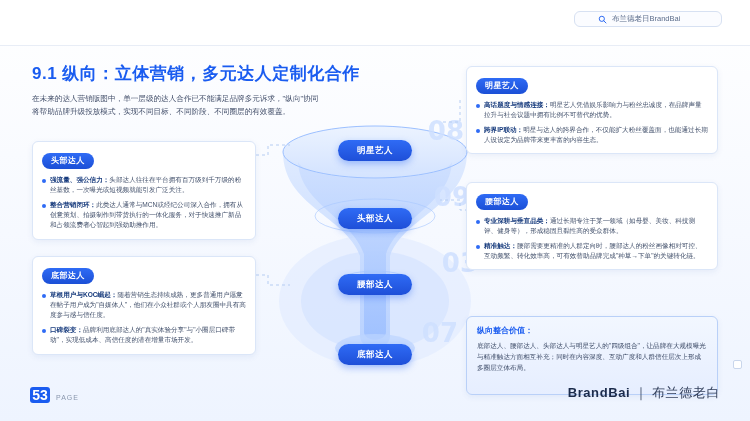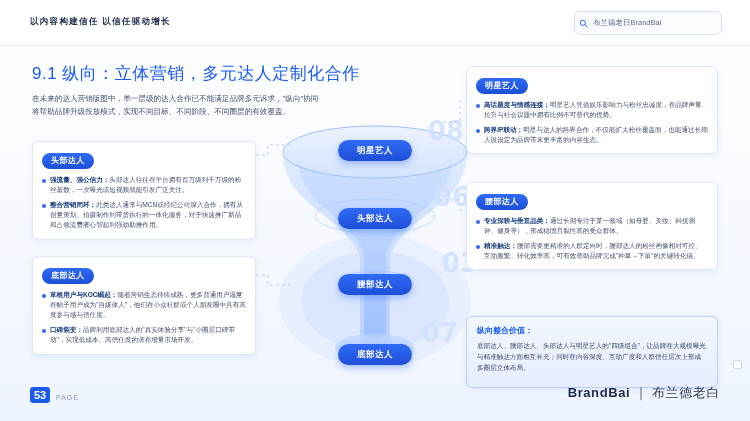--- a/index.html
+++ b/index.html
@@ -21,30 +21,30 @@
     position: absolute; top: 0; left: 0; right: 0; height: 46px;
     border-bottom: 1px solid #e8edf6;
     background: #ffffff;
   }
   .brandline {
     position: absolute; left: 30px; top: 16px;
     font-size: 8.5px; letter-spacing: 1.3px; color: #1b2b4b; font-weight: bold;
   }
   .searchbox {
     position: absolute; right: 28px; top: 11px;
-    width: 148px; height: 24px; border: 1px solid #d7e1f2; border-radius: 6px;
-    background: #fbfcff; display: flex; align-items: center; padding: 0 4px; gap: 5px;
+    width: 148px; height: 16px; border: 1px solid #d7e1f2; border-radius: 6px;
+    background: #fbfcff; display: flex; align-items: center; padding: 0 23px; gap: 5px;
   }
   .searchbox .txt { font-size: 7.5px; color: #5d6e8c; }
   .mag { width: 9px; height: 9px; flex: 0 0 auto; }
 
   
   .h-title {
     position: absolute; left: 32px; top: 62px;
-    font-size: 17px; font-weight: normal; color: #1a5cf0; letter-spacing: .5px;
+    font-size: 17px; font-weight: bold; color: #1a5cf0; letter-spacing: .5px;
   }
   .h-sub {
     position: absolute; left: 32px; top: 92px; width: 290px;
     font-size: 7.6px; line-height: 1.75; color: #44506b;
   }
 
   
   .funnel-wrap {
     position: absolute; left: 268px; top: 96px; width: 214px; height: 280px;
   }
@@ -101,34 +101,34 @@
 
   .card-l1 { left: 32px; top: 141px; width: 224px; }
   .card-l2 { left: 32px; top: 256px; width: 224px; }
   .card-r1 { left: 466px; top: 66px; width: 252px; }
   .card-r2 { left: 466px; top: 182px; width: 252px; }
 
   .summary {
     position: absolute; left: 466px; top: 316px; width: 252px;
     border: 1px solid #b9d0f8; border-radius: 6px;
     background: linear-gradient(180deg,#f2f7ff,#e6eeff);
-    padding: 8px 10px 13px 10px;
+    padding: 8px 10px 20px 10px;
     box-shadow: 0 2px 6px rgba(32,70,150,.07);
   }
   .summary .s-title { font-size: 8px; font-weight: bold; color: #1a5cf0; margin-bottom: 5px; }
   .summary .s-text { font-size: 6.6px; line-height: 1.65; color: #3c4a66; }
 
   
   .conn { position: absolute; pointer-events: none; }
 
   
   .footer-num {
     position: absolute; left: 30px; bottom: 18px;
     width: 20px; height: 16px; border-radius: 3px;
-    background: #1a5cf0; color: #fff; font-size: 11px; font-weight: bold;
+    background: #1a5cf0; color: #fff; font-size: 14px; font-weight: bold;
     display: flex; align-items: center; justify-content: center;
   }
   .footer-page {
     position: absolute; left: 56px; bottom: 20px;
     font-size: 7px; color: #8a97ad; letter-spacing: 1px;
   }
   .footer-right {
     position: absolute; right: 30px; bottom: 19px;
     font-size: 13px; color: #33405c; letter-spacing: .6px;
   }
@@ -139,21 +139,20 @@
     width: 9px; height: 9px; border: 1px solid #c9d6ec; border-radius: 2px;
     background: #fff;
   }
 </style>
 </head>
 <body>
 
 <div class="page">
 
   <div class="topbar">
-    <div class="brandline">以内容构建信任  以信任驱动增长</div>
     <div class="searchbox">
       <svg class="mag" viewBox="0 0 16 16">
         <circle cx="6.8" cy="6.8" r="4.6" fill="none" stroke="#1a5cf0" stroke-width="1.6"></circle>
         <line x1="10.3" y1="10.3" x2="14.2" y2="14.2" stroke="#1a5cf0" stroke-width="1.6" stroke-linecap="round"></line>
       </svg>
       <span class="txt">布兰德老日BrandBai</span>
     </div>
   </div>
 
   <div class="h-title">9.1 纵向：立体营销，多元达人定制化合作</div>
@@ -185,21 +184,21 @@
       <path d="M30 66 C32 108 84 122 96 158 L96 236 C96 246 118 246 118 236 L118 158 C130 122 182 108 184 66 C176 88 38 88 30 66 Z" fill="url(#fg2)" opacity=".75"></path>
 
       <ellipse cx="107" cy="252" rx="40" ry="14" fill="#bcd4ff" opacity=".7"></ellipse>
 
       <ellipse cx="107" cy="56" rx="92" ry="26" fill="none" stroke="#9cc0ff" stroke-width="1"></ellipse>
       <ellipse cx="107" cy="120" rx="60" ry="17" fill="none" stroke="#a9c8ff" stroke-width=".8" opacity=".8"></ellipse>
       <ellipse cx="107" cy="186" rx="36" ry="11" fill="none" stroke="#a9c8ff" stroke-width=".8" opacity=".8"></ellipse>
     </svg>
 
     <div class="bignum num-1">08</div>
-    <div class="bignum num-2">06</div>
+    <div class="bignum num-2">09</div>
     <div class="bignum num-3">03</div>
     <div class="bignum num-4">07</div>
 
     <div class="stage-pill pill-1">明星艺人</div>
     <div class="stage-pill pill-2">头部达人</div>
     <div class="stage-pill pill-3">腰部达人</div>
     <div class="stage-pill pill-4">底部达人</div>
   </div>
 
   <svg class="conn" style="left:250px; top:100px; width:230px; height:280px;" viewBox="0 0 230 280">

